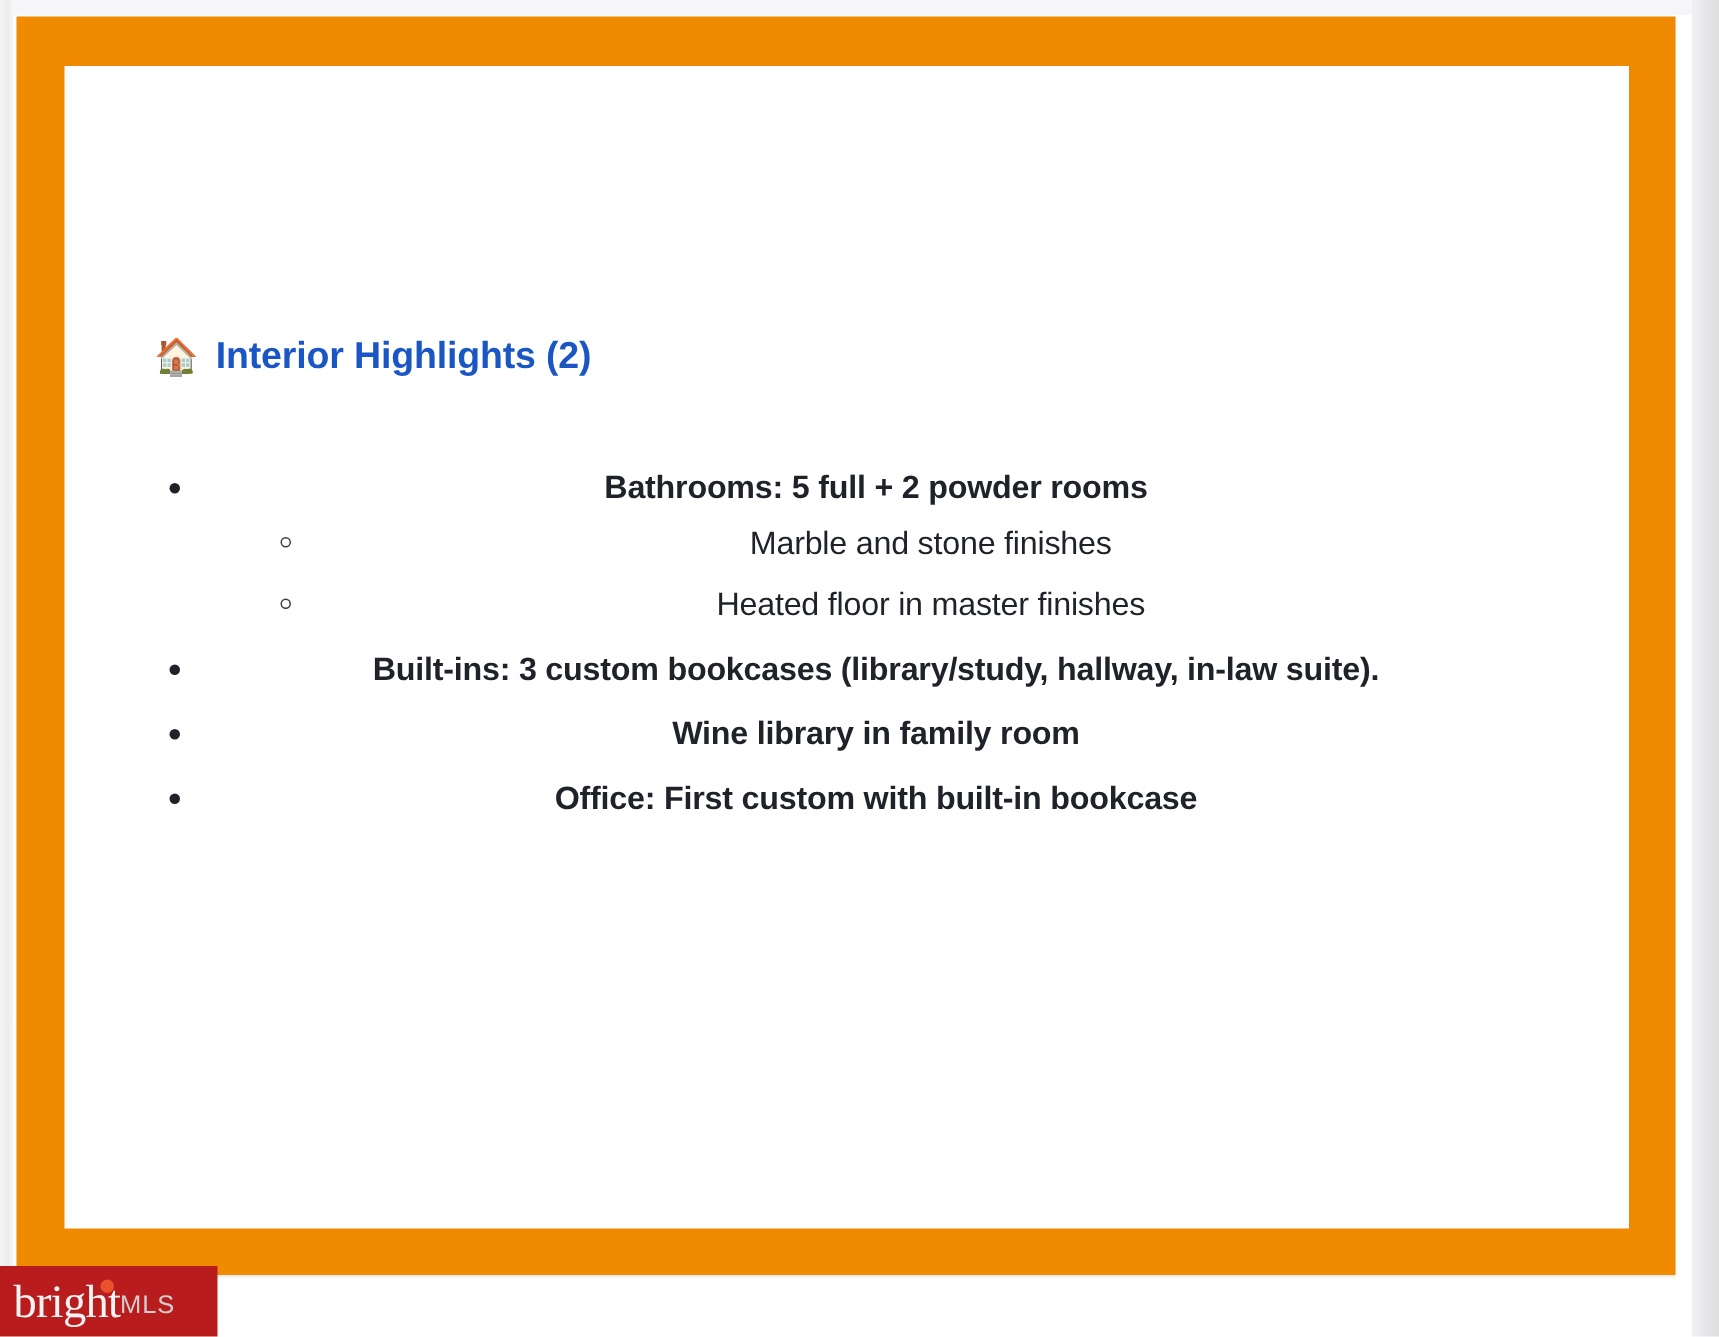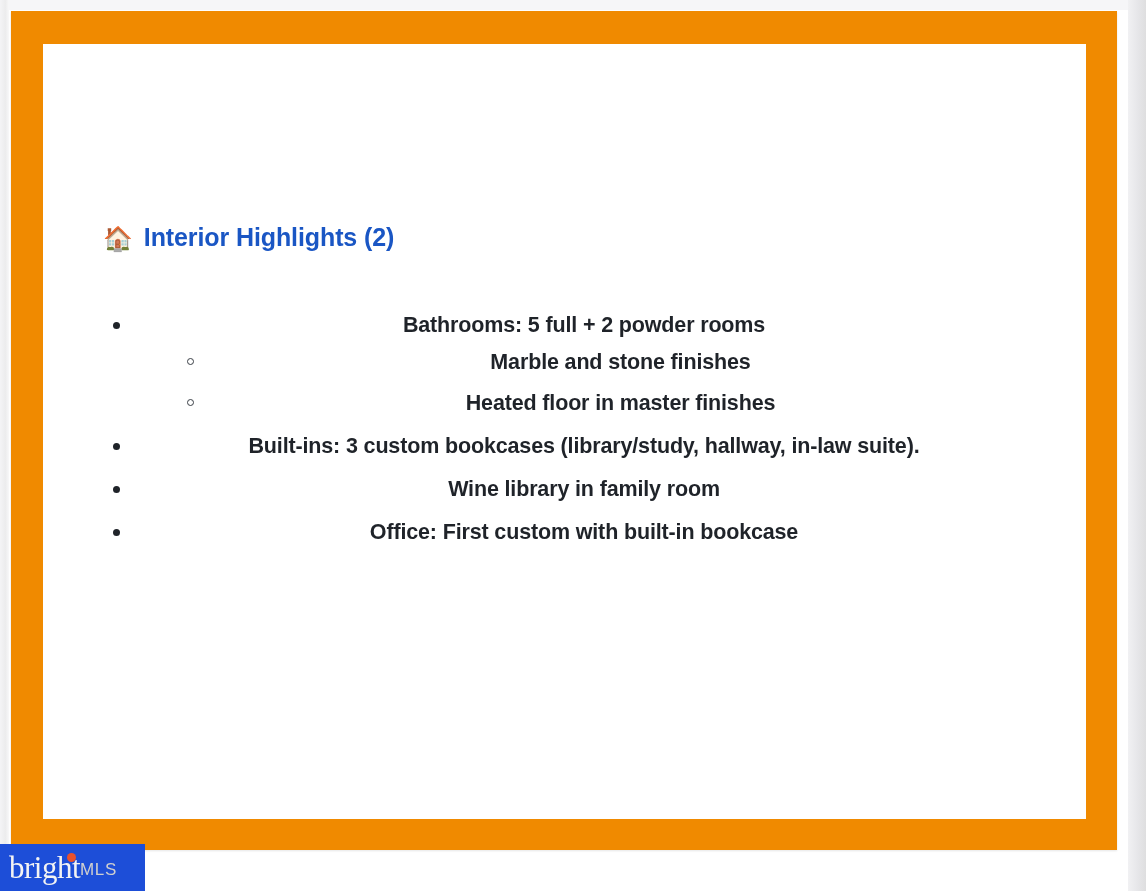--- a/index.html
+++ b/index.html
@@ -110,21 +110,21 @@
 
   ul.sub-bullets {
     list-style: none;
     margin: 3px 0 3px 0;
     padding: 0 0 0 52px;
   }
   ul.sub-bullets > li {
     position: relative;
     padding-left: 21px;
     font-size: 21.5px;
-    font-weight: bold;
+    font-weight: normal;
     color: #1F2329;
     line-height: 1.62;
     margin: 0 0 6px 0;
     letter-spacing: -0.15px;
   }
   ul.sub-bullets > li::before {
     content: "";
     position: absolute;
     left: 0px;
     top: 13px;
@@ -136,21 +136,21 @@
     box-sizing: border-box;
   }
 
   
   .watermark {
     position: absolute;
     left: 0;
     top: 844px;
     width: 145px;
     height: 47px;
-    background: #1d4ed8;
+    background: #b91c1c;
     display: flex;
     align-items: center;
     padding-left: 9px;
     box-sizing: border-box;
   }
   .watermark .wm-bright {
     position: relative;
     font-family: "Liberation Serif", serif;
     font-size: 31px;
     color: #F3F3F3;

